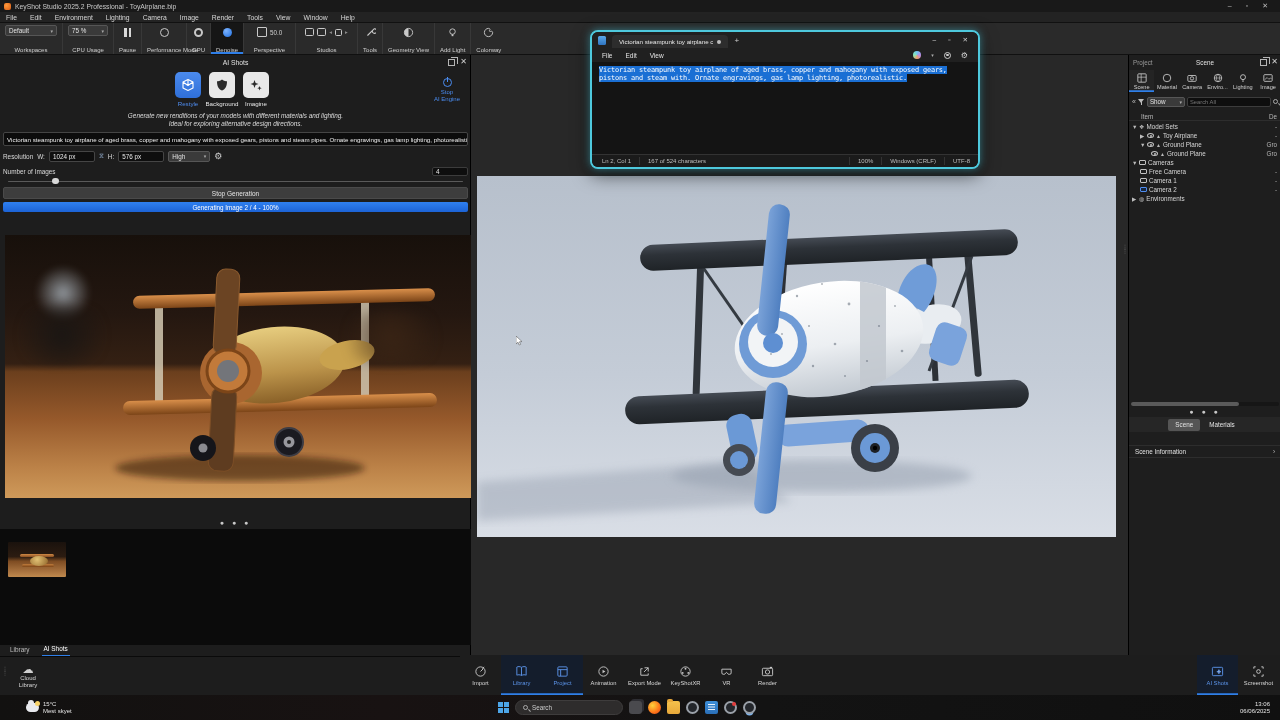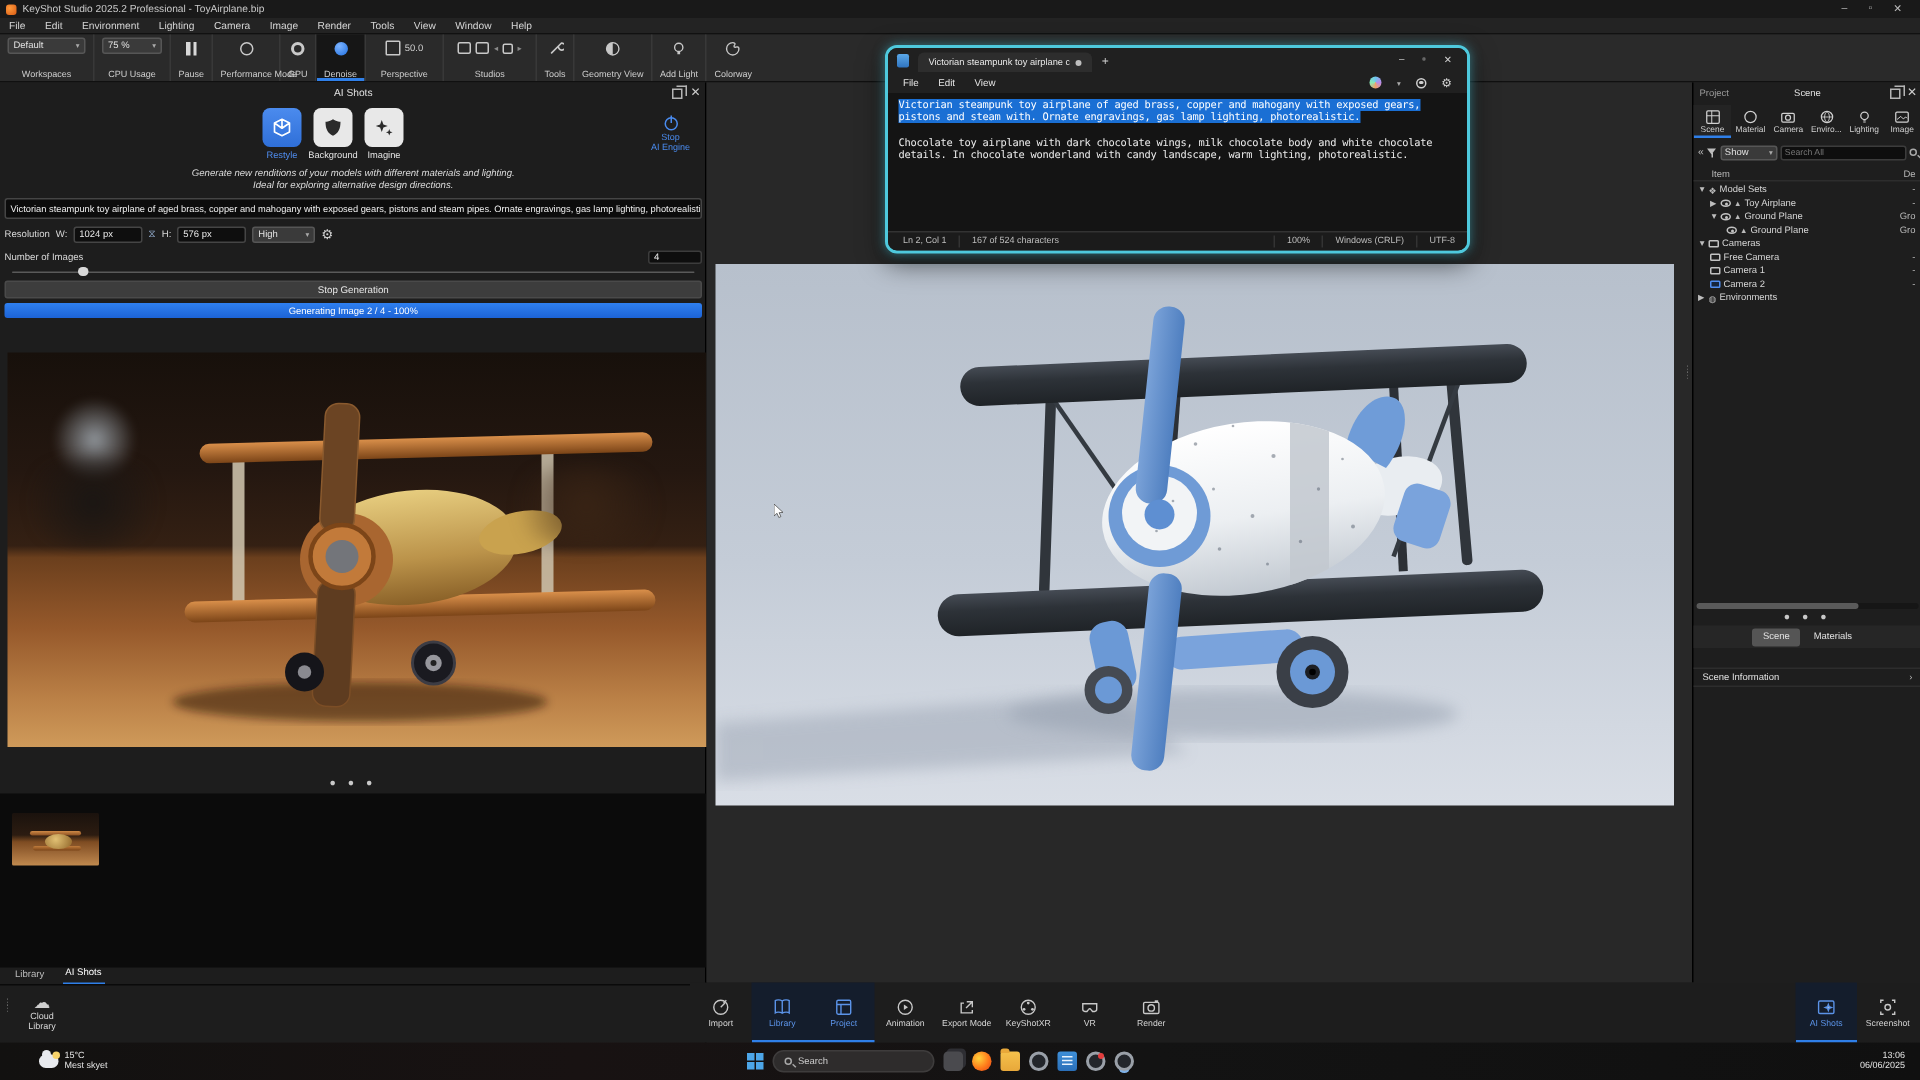--- a/index.html
+++ b/index.html
@@ -793,24 +793,20 @@
         <span style="font-size:5px;color:#aaa">▾</span>
         <span class="person-ico"></span>
         <span class="gear" style="font-size:8px">⚙</span>
       </span>
     </div>
     <div id="np-text">
       <div class="para">
         <div><span class="sel-line">Victorian steampunk toy airplane of aged brass, copper and mahogany with exposed gears,</span></div>
         <div><span class="sel-line">pistons and steam with. Ornate engravings, gas lamp lighting, photorealistic.</span></div>
       </div>
-      <div class="para">
-        <div>Chocolate toy airplane with dark chocolate wings, milk chocolate body and white chocolate</div>
-        <div>details. In chocolate wonderland with candy landscape, warm lighting, photorealistic.</div>
-      </div>
     </div>
     <div id="np-status">
       <span class="seg">Ln 2, Col 1</span>
       <span class="seg">167 of 524 characters</span>
       <span class="seg flex"></span>
       <span class="seg">100%</span>
       <span class="seg">Windows (CRLF)</span>
       <span class="seg">UTF-8</span>
     </div>
   </div>

